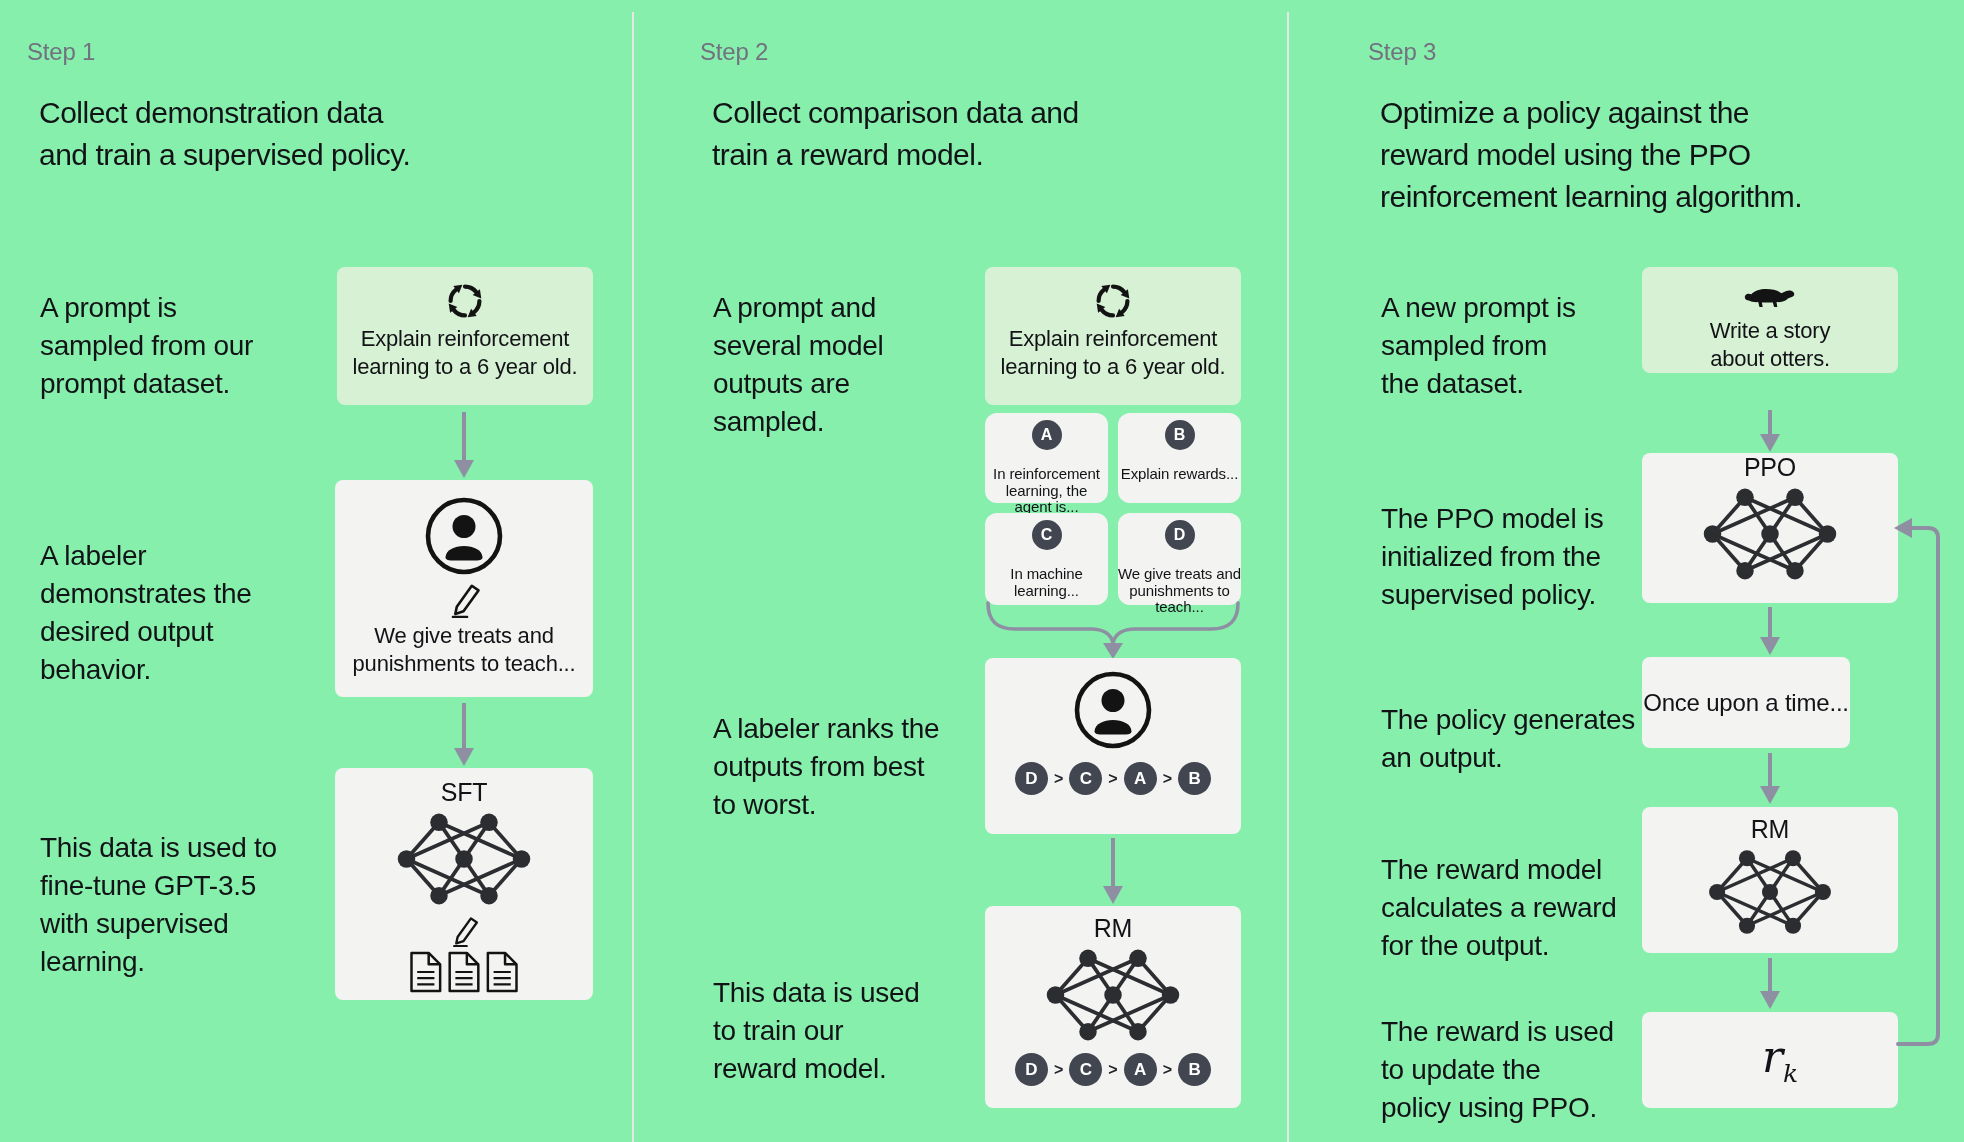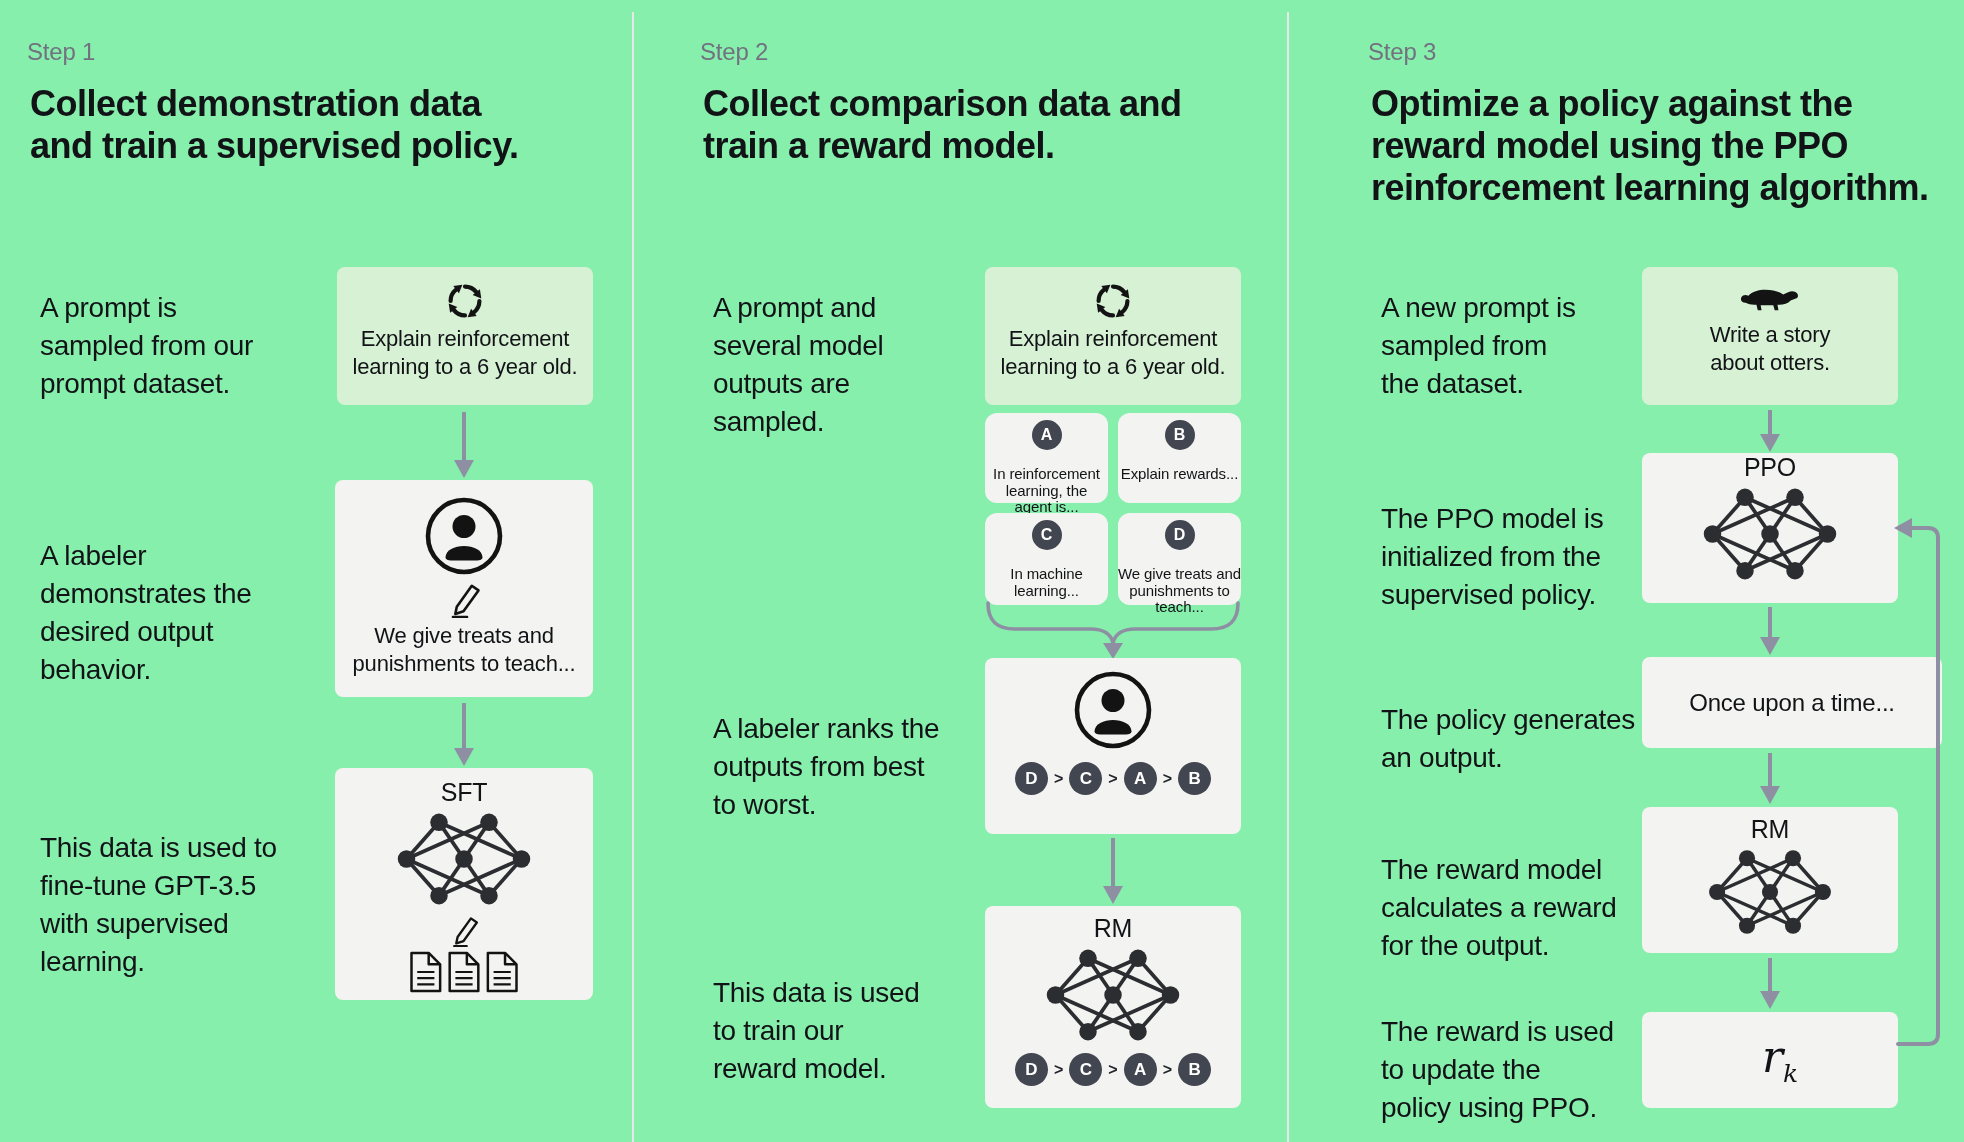--- a/index.html
+++ b/index.html
@@ -1,21 +1,21 @@
 <!DOCTYPE html>
 <html><head>
 <meta charset="utf-8">
 <style>
   html,body{margin:0;padding:0;background:#fff;}
   .canvas{position:relative;width:1964px;height:1142px;background:#86efac;
     font-family:"Liberation Sans",sans-serif;color:#121316;overflow:hidden;}
   .divider{position:absolute;top:12px;height:1130px;width:2px;background:#e7e7e7;}
   .step{position:absolute;font-size:24px;color:#71717f;letter-spacing:-0.2px;}
-  .title{position:absolute;font-size:36px;font-weight:bold;line-height:42px;
-    letter-spacing:-0.5px;margin:3px;white-space:pre-line;}
+  .title{position:absolute;font-size:30px;font-weight:normal;line-height:42px;
+    letter-spacing:-0.5px;margin:12px;white-space:pre-line;}
   .body{position:absolute;font-size:28px;line-height:38px;letter-spacing:-0.3px;
     margin:13px;white-space:pre-line;}
   .box{position:absolute;border-radius:8px;display:flex;flex-direction:column;
     align-items:center;text-align:center;box-sizing:border-box;}
   .green{background:#d7f1d5;}
   .gray{background:#f3f3f1;}
   .boxcap{font-size:22px;line-height:28px;letter-spacing:-0.2px;white-space:pre-line;}
   .mlabel{font-size:25px;letter-spacing:-0.2px;}
   .arr{position:absolute;}
   .cellgrid{position:absolute;display:grid;grid-template-columns:123px 123px;
@@ -249,21 +249,21 @@
 
   <div>
     <div class="step" style="left:1368px;top:38px">Step 3</div>
     <h2 class="title" style="left:1368px;top:80px">Optimize a policy against the
 reward model using the PPO
 reinforcement learning algorithm.</h2>
 
     <p class="body" style="left:1368px;top:276px">A new prompt is
 sampled from
 the dataset.</p>
-    <div class="box green" style="left:1642px;top:267px;width:256px;height:138px;padding-top:18px">
+    <div class="box green" style="left:1642px;top:267px;width:256px;height:106px;padding-top:18px">
       <svg width="60" height="30" viewBox="0 0 64 32">
           <use href="#otter"></use>
         </svg>
       <div class="boxcap" style="margin-top:6px">Write a story
 about otters.</div>
     </div>
 
     <svg class="arr" style="left:1757px;top:410px" width="26" height="42">
       <line x1="13" y1="0" x2="13" y2="26" stroke="#8f8fa3" stroke-width="4"></line>
         <polygon points="3,24 23,24 13,42" fill="#8f8fa3"></polygon>
@@ -279,21 +279,21 @@
         </svg>
     </div>
 
     <svg class="arr" style="left:1757px;top:607px" width="26" height="48">
       <line x1="13" y1="0" x2="13" y2="32" stroke="#8f8fa3" stroke-width="4"></line>
         <polygon points="3,30 23,30 13,48" fill="#8f8fa3"></polygon>
     </svg>
 
     <p class="body" style="left:1368px;top:688px">The policy generates
 an output.</p>
-    <div class="box gray" style="left:1642px;top:657px;width:300px;height:91px;justify-content:center">
+    <div class="box gray" style="left:1642px;top:657px;width:208px;height:91px;justify-content:center">
       <div class="output-line">Once upon a time...</div>
     </div>
 
     <svg class="arr" style="left:1757px;top:753px" width="26" height="51">
       <line x1="13" y1="0" x2="13" y2="35" stroke="#8f8fa3" stroke-width="4"></line>
         <polygon points="3,33 23,33 13,51" fill="#8f8fa3"></polygon>
     </svg>
 
     <p class="body" style="left:1368px;top:838px">The reward model
 calculates a reward

